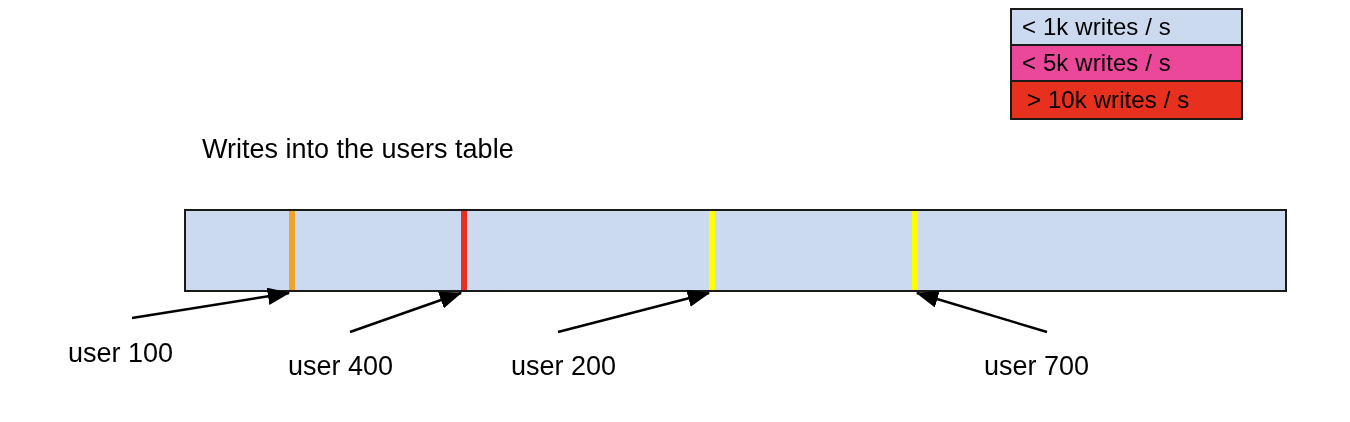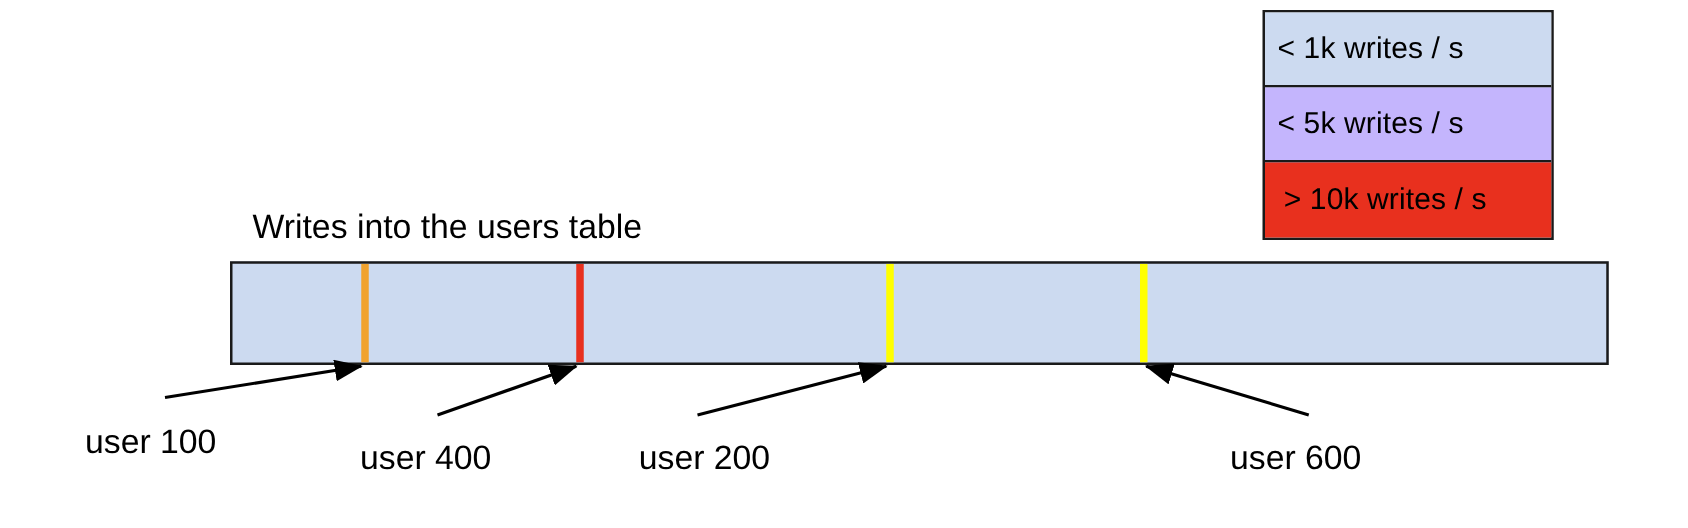--- a/index.html
+++ b/index.html
@@ -19,21 +19,21 @@
   
   #legend {
     position: absolute;
     left: 1010px;
     top: 8px;
     width: 233px;
     border: 2px solid #1a1a1a;
     box-sizing: border-box;
   }
   .legend-row {
-    height: 60px;
+    height: 36px;
     box-sizing: border-box;
     border-bottom: 2px solid #1a1a1a;
     display: flex;
     align-items: center;
     padding-left: 10px;
   }
   .legend-row:last-child {
     border-bottom: none;
     padding-left: 15px;
   }
@@ -41,21 +41,21 @@
     font-size: 24px;
     line-height: 1;
     letter-spacing: 0.1px;
     white-space: nowrap;
   }
 
   
   #caption {
     position: absolute;
     left: 202px;
-    top: 168px;
+    top: 136px;
     font-size: 27px;
     line-height: 1;
     white-space: nowrap;
   }
 
   
   #bar {
     position: absolute;
     left: 184px;
     top: 209px;
@@ -91,21 +91,21 @@
     margin-left: 16px;
   }
 </style>
 </head>
 <body style="width: 1350px; height: 422px; background: rgb(255, 255, 255);">
 
 <div id="legend">
   <div class="legend-row" style="background: rgb(204, 218, 240);">
     <span class="legend-label">&lt; 1k writes / s</span>
   </div>
-  <div class="legend-row" style="background: #c4b5fd;">
+  <div class="legend-row" style="background: #ec4899;">
     <span class="legend-label">&lt; 5k writes / s</span>
   </div>
   <div class="legend-row" style="background: rgb(232, 48, 30);">
     <span class="legend-label">&gt; 10k writes / s</span>
   </div>
 </div>
 
 <div id="caption">Writes into the users table</div>
 
 <div id="bar" style="left: 184px; top: 209px; width: 1103px; height: 83px; background: rgb(204, 218, 240); border-color: rgb(26, 26, 26);">
@@ -125,13 +125,13 @@
       <line x1="132" y1="318" x2="289" y2="293" stroke="#000000" stroke-width="2.5" marker-end="url(#arrowhead)"></line>
       <line x1="350" y1="332" x2="461" y2="293" stroke="#000000" stroke-width="2.5" marker-end="url(#arrowhead)"></line>
       <line x1="558" y1="332" x2="709" y2="293" stroke="#000000" stroke-width="2.5" marker-end="url(#arrowhead)"></line>
       <line x1="1047" y1="332" x2="917" y2="293" stroke="#000000" stroke-width="2.5" marker-end="url(#arrowhead)"></line>
     </g>
 </svg>
 
 <div class="user-label" style="left: 52px; top: 340px;">user 100</div>
 <div class="user-label" style="left: 272px; top: 353px;">user 400</div>
 <div class="user-label" style="left: 495px; top: 353px;">user 200</div>
-<div class="user-label" style="left: 968px; top: 353px;">user 600</div>
+<div class="user-label" style="left: 968px; top: 353px;">user 700</div>
 
 </body></html>

